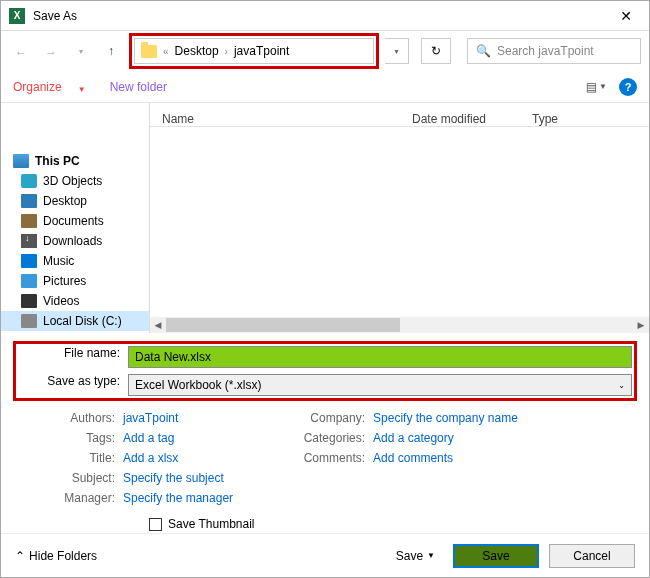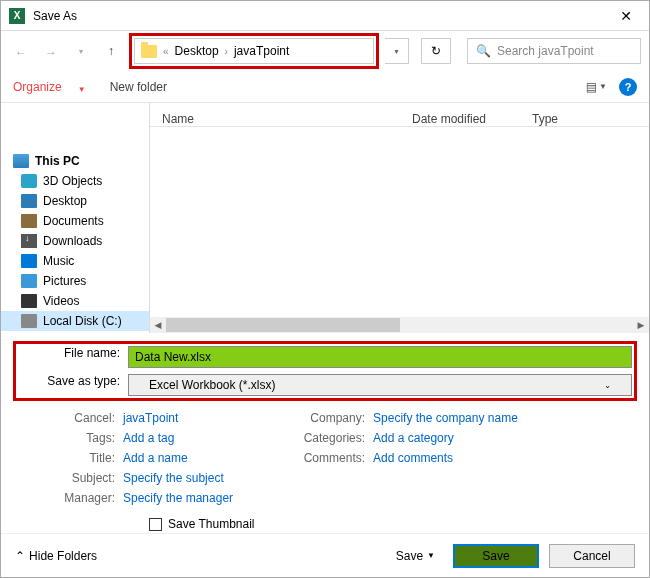--- a/index.html
+++ b/index.html
@@ -14,21 +14,21 @@
 .breadcrumb-wrap { border: 3px solid #c00; padding: 2px; }
 .breadcrumb { display: flex; align-items: center; border: 1px solid #ccc; height: 26px; padding: 0 6px; gap: 6px; width: 240px; background: #fff; }
 .folder-icon { width: 16px; height: 13px; background: #ffd968; border-radius: 1px; position: relative; }
 .folder-icon::before { content: ""; position: absolute; top: -3px; left: 0; width: 7px; height: 3px; background: #ffd968; border-radius: 1px 1px 0 0; }
 .bc-sep { color: #888; font-size: 10px; }
 .dropdown-btn { width: 24px; height: 26px; border: 1px solid #ccc; border-left: none; display: flex; align-items: center; justify-content: center; color: #666; }
 .refresh-btn { width: 30px; height: 26px; border: 1px solid #ccc; margin-left: 6px; display: flex; align-items: center; justify-content: center; }
 .searchbox { flex: 1; margin-left: 10px; border: 1px solid #ccc; height: 26px; display: flex; align-items: center; padding: 0 8px; color: #888; gap: 6px; }
 .toolbar { height: 32px; display: flex; align-items: center; padding: 0 12px; border-bottom: 1px solid #e5e5e5; gap: 24px; }
 .organize { color: #ef4444; display: flex; align-items: flex-end; gap: 16px; }
-.newfolder { color: #404040; }
+.newfolder { color: #8b5cf6; }
 .toolbar-right { margin-left: auto; display: flex; align-items: center; gap: 12px; }
 .view-btn { display: flex; align-items: center; gap: 2px; color: #555; }
 .help-btn { width: 18px; height: 18px; border-radius: 50%; background: #0078d7; color: #fff; display: flex; align-items: center; justify-content: center; font-size: 11px; font-weight: bold; }
 .main { display: flex; height: 230px; }
 .sidebar { width: 148px; padding: 4px 0; overflow: hidden; margin-top: 44px; }
 .side-item { display: flex; align-items: center; padding: 3px 8px 3px 20px; gap: 6px; white-space: nowrap; }
 .side-item.pc { padding-left: 12px; font-weight: 600; }
 .side-icon { width: 16px; height: 14px; flex-shrink: 0; }
 .ico-pc { background: linear-gradient(#4aa3df, #2c7cb8); border-radius: 1px; }
 .ico-3d { background: #2aa5c9; border-radius: 2px; }
@@ -54,21 +54,21 @@
 .row .date { width: 120px; }
 .hscroll { position: absolute; bottom: 0; left: 0; right: 0; height: 16px; background: #f0f0f0; display: flex; align-items: center; }
 .hscroll .track { flex: 1; height: 14px; background: #f0f0f0; position: relative; }
 .hscroll .thumb { position: absolute; left: 0; width: 50%; height: 100%; background: #ccc; }
 .hscroll .arr { width: 16px; text-align: center; color: #666; font-size: 9px; }
 .fields { padding: 8px 12px 4px; }
 .field-row { display: flex; align-items: flex-start; margin-bottom: 6px; }
 .field-label { width: 110px; text-align: right; padding-right: 8px; }
 .field-input-wrap { flex: 1; }
 .field-input { width: 100%; border: 1px solid #888; height: 22px; padding: 0 6px; background: #84cc16; }
-.field-select { width: 100%; border: 1px solid #888; height: 22px; padding: 0 20px; background: #efefef; display: flex; align-items: center; justify-content: space-between; }
+.field-select { width: 100%; border: 1px solid #888; height: 22px; padding: 0 6px; background: #efefef; display: flex; align-items: center; justify-content: space-between; }
 .annot-box { border: 3px solid #c00; padding: 2px 2px; margin-bottom: 2px; }
 .meta { padding: 4px 12px 8px; display: flex; gap: 30px; }
 .meta-col { display: flex; flex-direction: column; gap: 6px; }
 .meta-row { display: flex; }
 .meta-label { width: 110px; text-align: right; padding-right: 8px; color: #666; }
 .meta-val { color: #0066cc; }
 .thumb-row { display: flex; align-items: center; padding-left: 148px; gap: 6px; margin-top: 4px; }
 .cb { width: 13px; height: 13px; border: 1px solid #333; }
 .footer { position: absolute; bottom: 0; left: 0; right: 0; height: 44px; display: flex; align-items: center; padding: 0 14px; gap: 10px; border-top: 1px solid #eee; }
 .hide-folders { display: flex; align-items: center; gap: 4px; }
@@ -200,30 +200,30 @@
           <span class="caret">⌄</span>
         </div>
       </div>
     </div>
   </div>
 </div>
 
 <div class="meta">
   <div class="meta-col" id="meta-left">
       <div class="meta-row">
-        <div class="meta-label">Cancel:</div>
+        <div class="meta-label">Authors:</div>
         <div class="meta-val">javaTpoint</div>
       </div>
       <div class="meta-row">
         <div class="meta-label">Tags:</div>
         <div class="meta-val">Add a tag</div>
       </div>
       <div class="meta-row">
         <div class="meta-label">Title:</div>
-        <div class="meta-val">Add a name</div>
+        <div class="meta-val">Add a xlsx</div>
       </div>
       <div class="meta-row">
         <div class="meta-label">Subject:</div>
         <div class="meta-val">Specify the subject</div>
       </div>
       <div class="meta-row">
         <div class="meta-label">Manager:</div>
         <div class="meta-val">Specify the manager</div>
       </div>
     </div>

